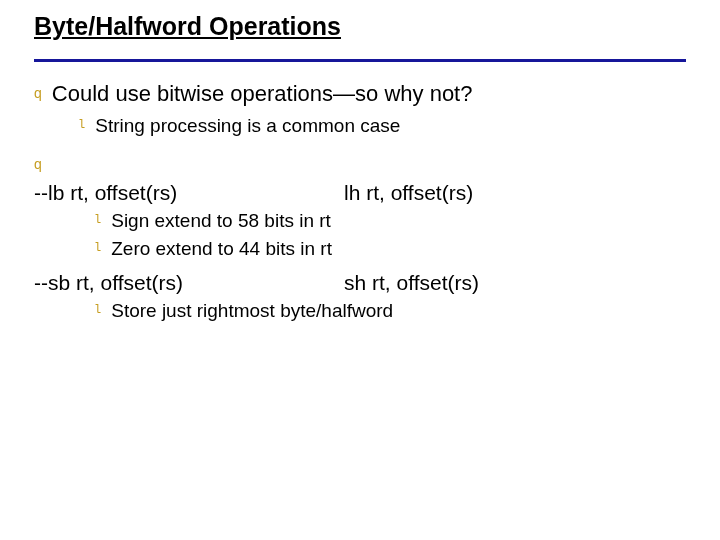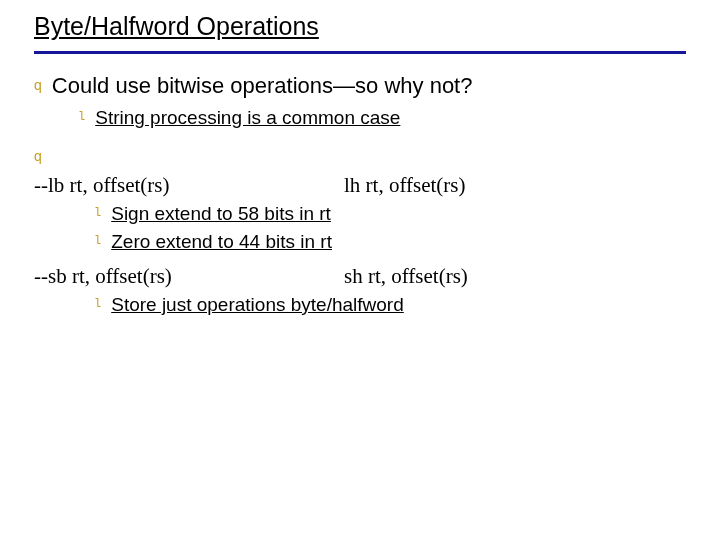--- a/index.html
+++ b/index.html
@@ -10,24 +10,24 @@
     background: #ffffff;
     font-family: Arial, Helvetica, sans-serif;
     color: #000;
   }
   .slide {
     box-sizing: border-box;
     padding: 12px 34px 0 34px;
   }
   .title {
     font-size: 25px;
-    font-weight: normal;
+    font-weight: bold;
     text-decoration: underline;
     border-bottom: 3px solid #16169a;
-    padding-bottom: 10px;
+    padding-bottom: 18px;
     margin-bottom: 18px;
   }
   .row {
     display: flex;
     align-items: flex-start;
   }
   .q-bullet {
     color: #c69e22;
     font-size: 14px;
     margin-right: 10px;
@@ -41,32 +41,31 @@
     margin-right: 10px;
     margin-top: 4px;
   }
   .body-text {
     font-size: 22px;
     line-height: 1.25;
   }
   .sub-text {
     font-size: 19px;
     line-height: 1.25;
-    text-decoration: underline;
   }
   .sub-row {
     margin-left: 44px;
     margin-top: 6px;
     margin-bottom: 14px;
   }
   .main-row {
     margin-bottom: 2px;
   }
   .code-row {
-    font-family: Liberation Serif, serif;
+    font-family: Liberation Sans, sans-serif;
     font-size: 21px;
     display: flex;
     margin-top: 10px;
   }
   .code-left {
     width: 310px;
   }
   .code-right {
     flex: 1;
   }
@@ -109,16 +108,16 @@
     <span class="l-bullet">l</span>
     <span class="sub-text">Zero extend to 44 bits in rt</span>
   </div>
 
   <div class="code-row">
     <span class="code-left">--sb rt, offset(rs)</span>
     <span class="code-right">sh rt, offset(rs)</span>
   </div>
   <div class="row sub-row2">
     <span class="l-bullet">l</span>
-    <span class="sub-text">Store just operations byte/halfword</span>
+    <span class="sub-text">Store just rightmost byte/halfword</span>
   </div>
 
 </div>
 
 </body></html>

